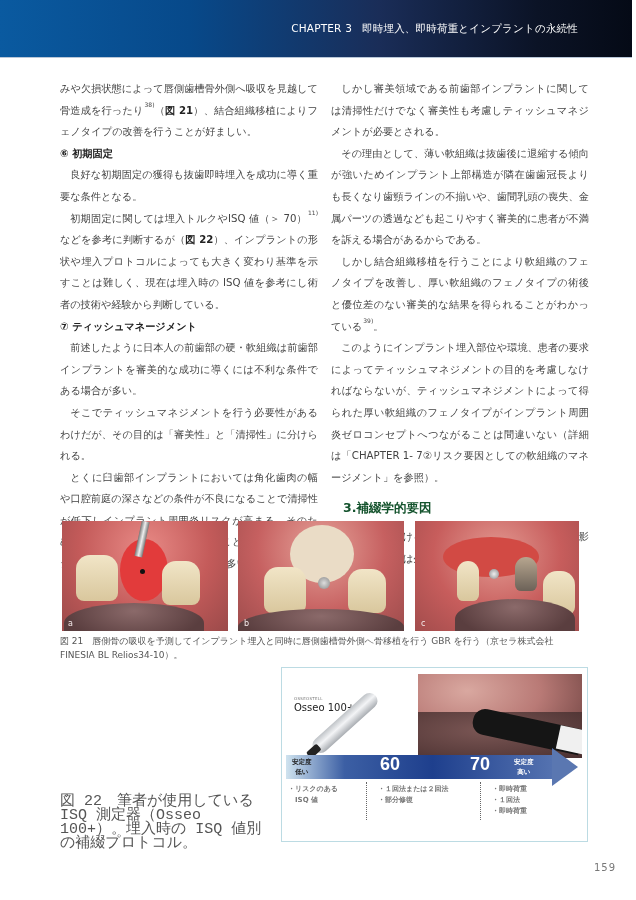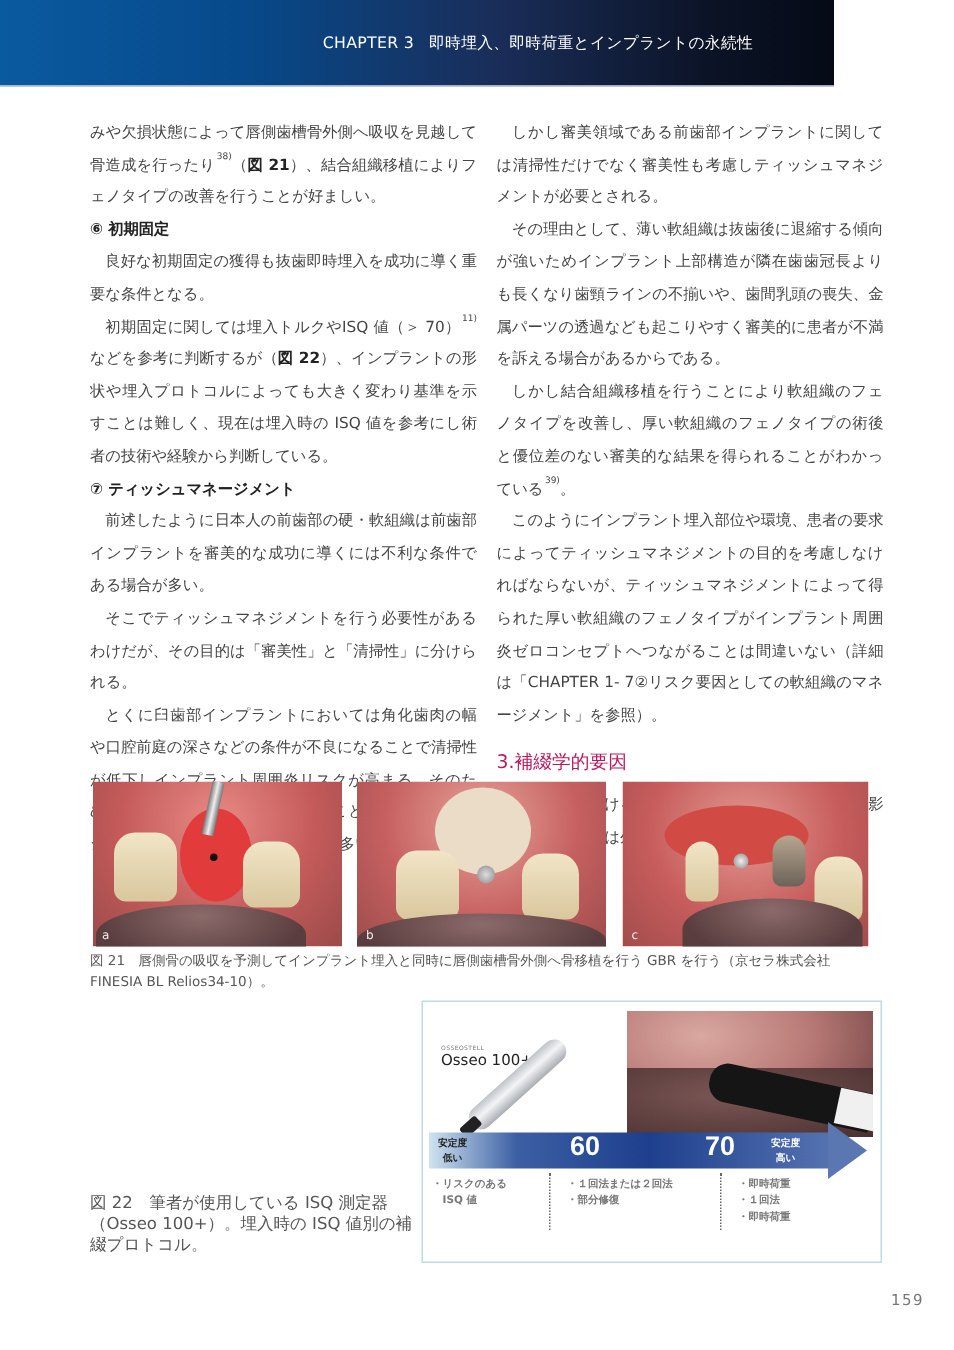--- a/index.html
+++ b/index.html
@@ -1,38 +1,38 @@
 <!DOCTYPE html>
 <html><head>
 <meta charset="utf-8">
 <style>
   * { margin: 0; padding: 0; box-sizing: border-box; }
   html, body { width: 636px; height: 900px; background: #ffffff; overflow: hidden; }
   body { position: relative; font-family: "DejaVu Sans", sans-serif; color: #3a3a3a; }
 
   .header {
-    position: absolute; left: 0; top: 0; width: 556px; height: 58px;
+    position: absolute; left: 0; top: 0; width: 632px; height: 58px;
     background: linear-gradient(90deg, #0a5aa0 0%, #07498a 30%, #1a2d58 60%, #0b1326 85%, #050a16 100%);
     border-bottom: 1px solid #b9c7d8;
   }
   .header-title {
     position: absolute; right: 54px; top: 22px;
     font-size: 10.5px; color: #ffffff; letter-spacing: 0.2px; white-space: nowrap;
   }
   .header-title .chap { margin-right: 10px; }
 
   .col { position: absolute; top: 78px; width: 258px; font-size: 10.2px; line-height: 21.6px; color: #444; }
   .col.left { left: 60px; }
   .col.right { left: 331px; }
   .col p { text-indent: 1em; text-align: justify; }
   .col p.noindent { text-indent: 0; }
   .col .sub { font-weight: bold; color: #222; text-indent: 0; }
   .col .bold { font-weight: bold; color: #222; }
   .col sup { font-size: 6px; vertical-align: top; line-height: 10px; margin-left: 1px; }
-  .col h3 { font-size: 12.5px; font-weight: normal; color: #be185d; margin: 10px 0 8px 0; line-height: 20px; }
+  .col h3 { font-size: 12.5px; font-weight: bold; color: #14532d; margin: 10px 0 8px 12px; line-height: 20px; }
 
   .fig21 { position: absolute; left: 62px; top: 521px; width: 517px; height: 110px; }
   .photo { position: absolute; top: 0; width: 166px; height: 110px; overflow: hidden; }
   .photo.a { left: 0; }
   .photo.b { left: 176px; }
   .photo.c { left: 353px; width: 164px; }
   .photo .bg { position: absolute; inset: 0; }
   .photo .label { position: absolute; left: 6px; bottom: 3px; font-size: 8px; color: #f5eaea; }
   .gum { position: absolute; border-radius: 50%; }
   .tooth { position: absolute; background: linear-gradient(180deg, #f1e5c7, #d9c79d); border-radius: 14px 14px 8px 8px; }
@@ -60,21 +60,21 @@
   .num60 { position: absolute; left: 74px; top: 86px; font-size: 18px; font-weight: bold; color: #fff; font-family: "Liberation Sans", sans-serif; margin-left: 24px; }
   .num70 { position: absolute; left: 188px; top: 86px; font-size: 18px; font-weight: bold; color: #fff; font-family: "Liberation Sans", sans-serif; }
   .zone { position: absolute; top: 116px; font-size: 7px; line-height: 11px; color: #777; font-weight: bold; }
   .zone.z1 { left: 6px; }
   .zone.z2 { left: 96px; }
   .zone.z3 { left: 210px; }
   .dotline { position: absolute; top: 114px; width: 0; height: 38px; border-left: 1px dotted #666; }
   .dotline.d1 { left: 84px; }
   .dotline.d2 { left: 198px; }
 
-  .caption22 { position: absolute; left: 60px; top: 795px; width: 215px; font-size: 11px; line-height: 14px; color: #555; }
+  .caption22 { position: absolute; left: 60px; top: 795px; width: 215px; font-size: 15px; line-height: 14px; color: #555; font-family: Liberation Mono, monospace; }
   .page-num { position: absolute; left: 594px; top: 862px; font-size: 10px; color: #777; letter-spacing: 1px; }
 </style>
 </head>
 <body>
 
 <div class="header">
   <div class="header-title">
     <span class="chap">CHAPTER 3</span><span>即時埋入、即時荷重とインプラントの永続性</span>
   </div>
 </div>

